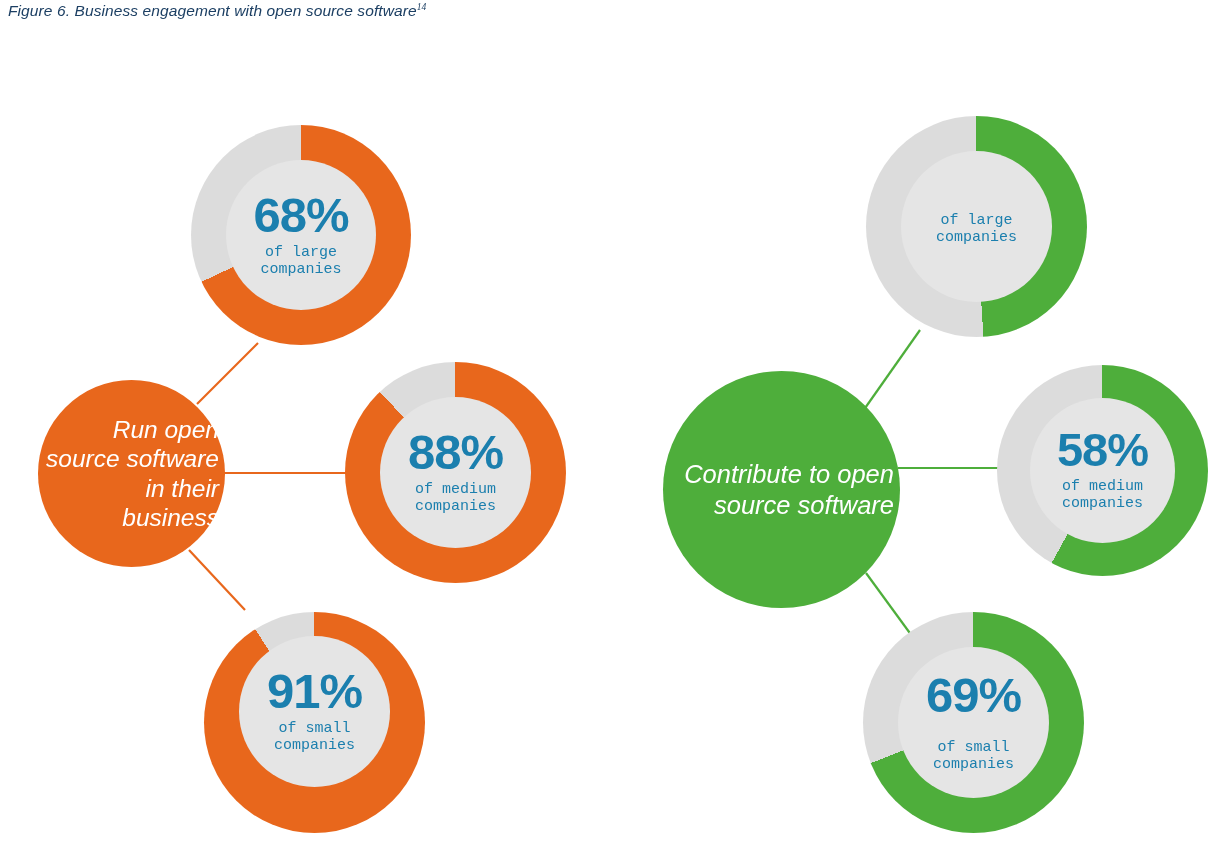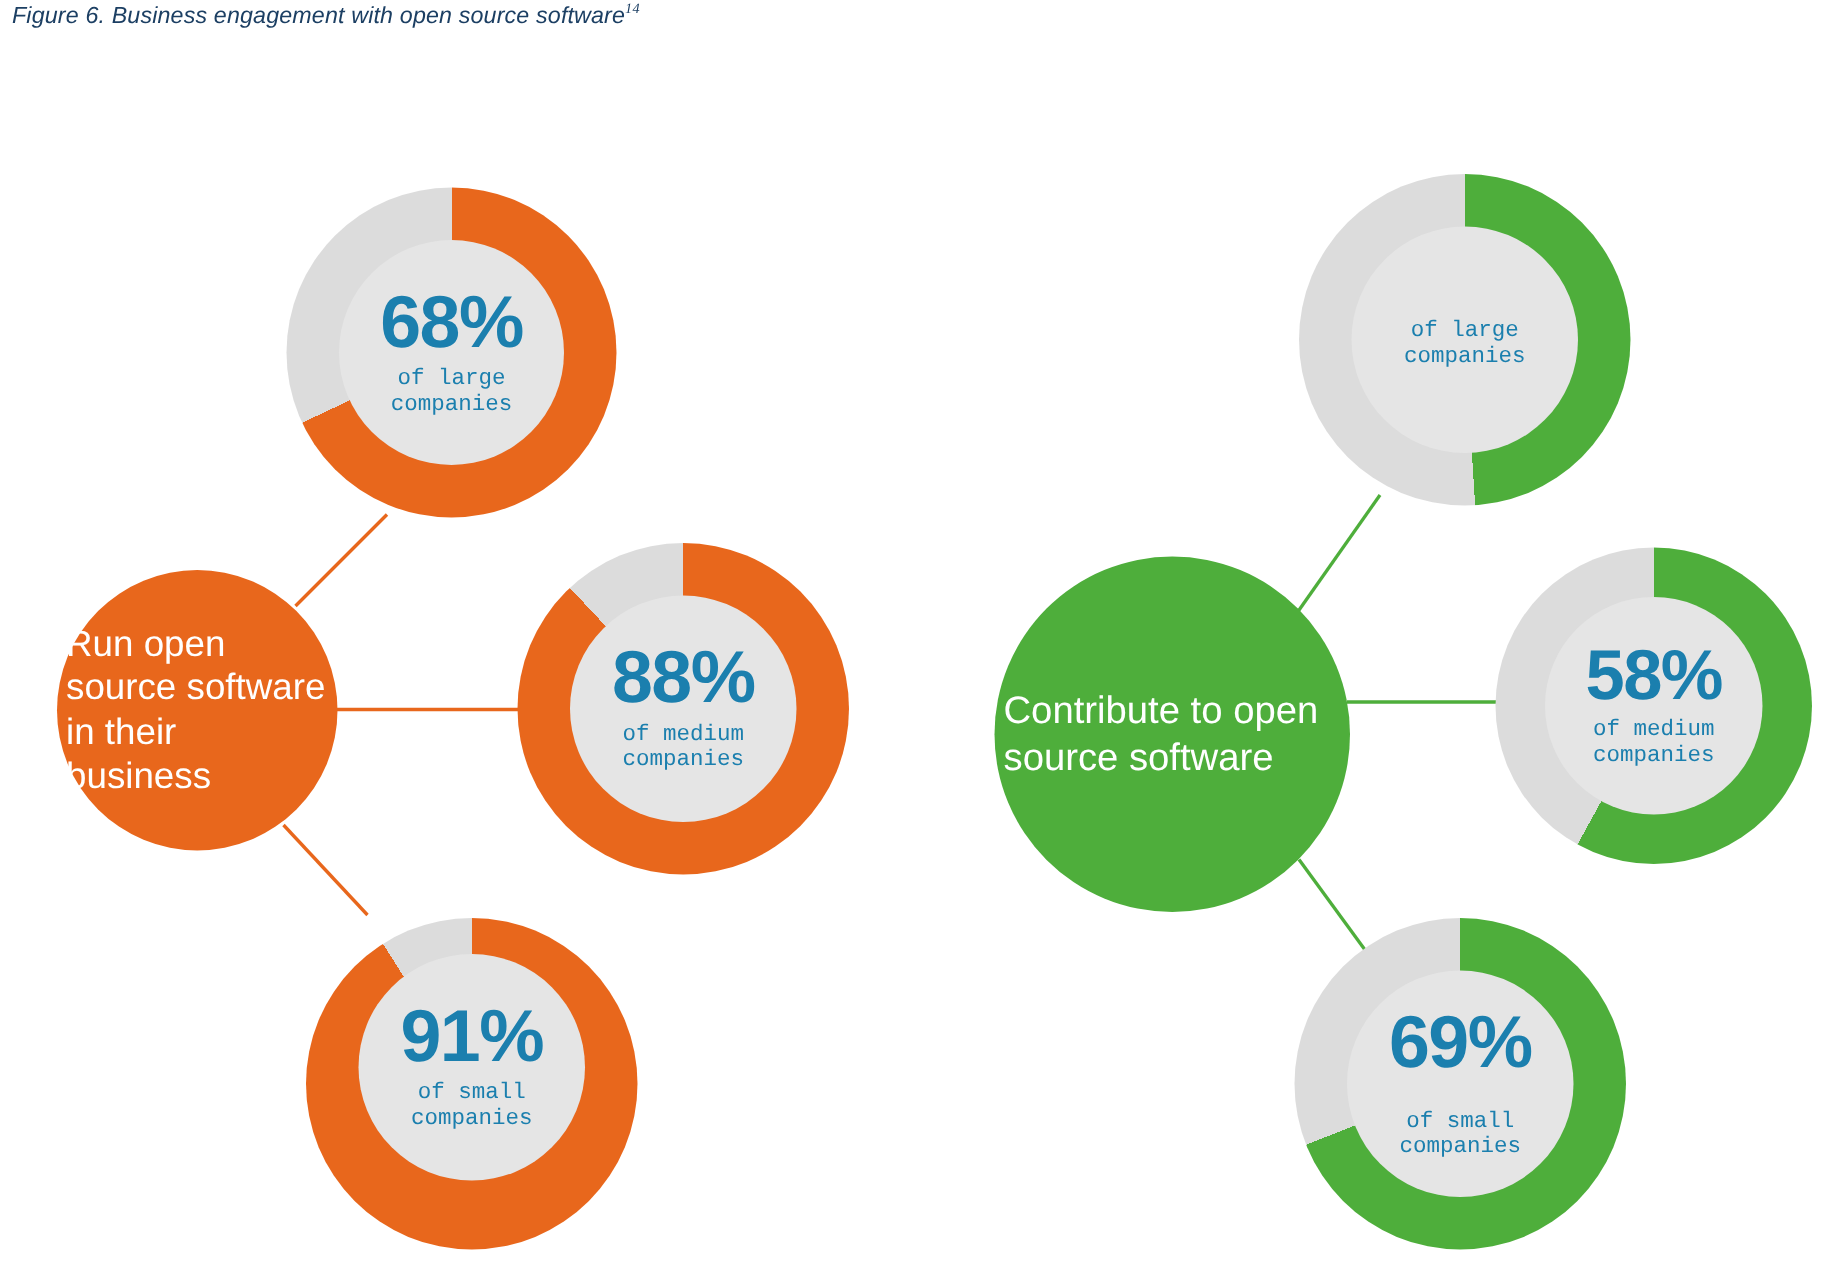--- a/index.html
+++ b/index.html
@@ -51,23 +51,24 @@
     pointer-events: none;
   }
 
   
   .hub {
     position: absolute;
     border-radius: 50%;
     display: flex;
     align-items: center;
     justify-content: center;
-    text-align: left;
+    text-align: right;
     color: #ffffff;
     box-sizing: border-box;
+    font-style: italic;
   }
   .hub-label {
     font-size: 25px;
     line-height: 1.2;
     padding: 0 6px;
     font-weight: 400;
   }
 
   #hub-run {
     left: 38px;

